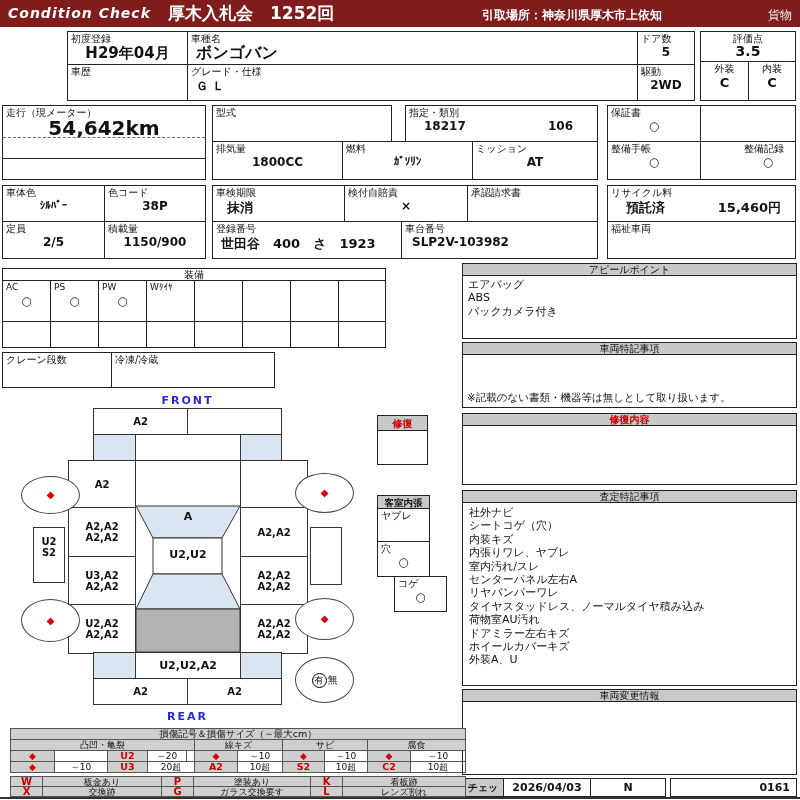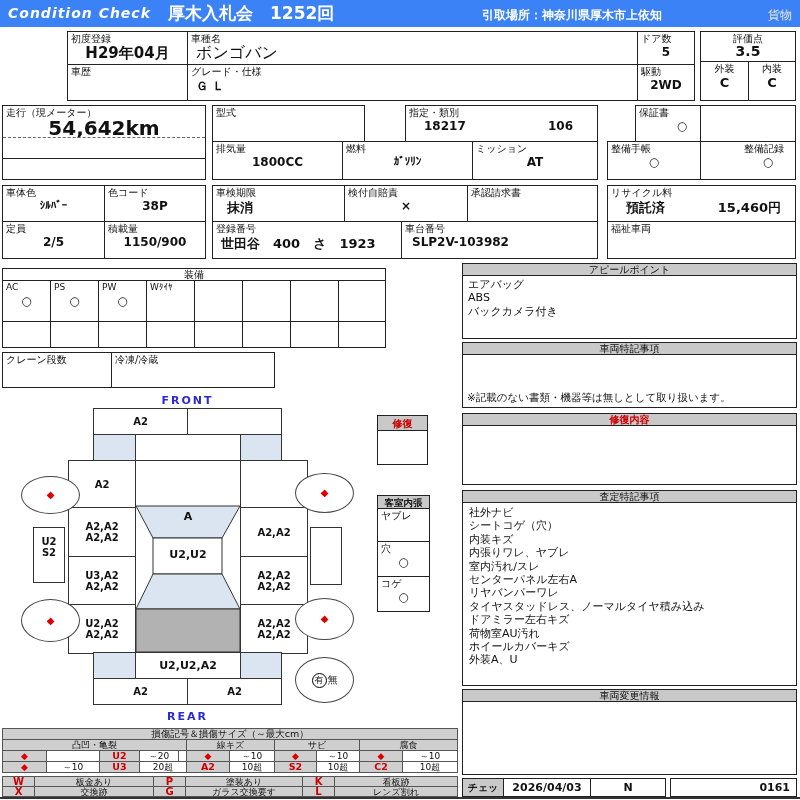--- a/index.html
+++ b/index.html
@@ -13,24 +13,24 @@
       text-align:center;font-size:10px;line-height:12px;overflow:hidden;}
   .red{color:#cc0000;}
   .blue{color:#2a2ad0;font-weight:bold;letter-spacing:2px;font-size:11px;text-align:center;}
   .panel{position:absolute;border:1px solid #333;box-sizing:border-box;background:#fff;
          display:flex;align-items:center;justify-content:center;text-align:center;
          font-size:10px;font-weight:bold;white-space:pre-line;line-height:11px;}
   .wheel{position:absolute;border:1px solid #444;border-radius:50%;box-sizing:border-box;
          display:flex;align-items:center;justify-content:center;background:#fff;}
   .dia{color:#dd0000;font-size:10px;line-height:10px;}
   .lg{position:absolute;border:1px solid #555;box-sizing:border-box;text-align:center;
-      font-size:9px;line-height:10px;overflow:hidden;display:flex;align-items:center;justify-content:center;}
+      font-size:9px;line-height:10px;overflow:hidden;display:flex;align-items:center;justify-content:center;margin-left:8px;}
   .lgray{background:#cfcfcf;}
   .lred{color:#cc0000;font-weight:bold;font-size:9.5px;}
-  .hbar{position:absolute;left:0;top:0;width:800px;height:27px;background:#3b82f6;}
+  .hbar{position:absolute;left:0;top:0;width:800px;height:27px;background:#7f1d1d;}
   .listline{font-size:11px;line-height:13.4px;white-space:nowrap;}
   .circ{display:inline-flex;border:1px solid #000;border-radius:50%;width:13px;height:13px;
         align-items:center;justify-content:center;font-size:9px;margin-right:1px;}
 </style>
 </head>
 <body>
 
 <div class="page">
 
   <div class="hbar">
@@ -42,21 +42,21 @@
 
   <div class="c" style="left:67px;top:31px;width:121px;height:34px;">
     <div class="lb">初度登録</div>
     <div class="v" style="font-size:15px;margin-top:-1px;">H29年04月</div>
   </div>
   <div class="c" style="left:67px;top:64px;width:121px;height:37px;">
     <div class="lb">車歴</div>
   </div>
   <div class="c" style="left:187px;top:31px;width:451px;height:34px;">
     <div class="lb">車種名</div>
-    <div style="font-size:16px;font-weight:normal;padding-left:8px;margin-top:-2px;">ボンゴバン</div>
+    <div style="font-size:16px;font-weight:bold;padding-left:8px;margin-top:-2px;">ボンゴバン</div>
   </div>
   <div class="c" style="left:187px;top:64px;width:451px;height:37px;">
     <div class="lb">グレード・仕様</div>
     <div style="font-size:12px;font-weight:bold;padding-left:8px;">Ｇ Ｌ</div>
   </div>
   <div class="c" style="left:637px;top:31px;width:58px;height:34px;">
     <div class="lb">ドア数</div>
     <div class="v" style="font-size:12px;">5</div>
   </div>
   <div class="c" style="left:637px;top:64px;width:58px;height:37px;">
@@ -75,31 +75,31 @@
     <div class="lb" style="text-align:center;">内装</div>
     <div class="v" style="font-size:13px;">C</div>
   </div>
 
   <div class="c" style="left:2px;top:105px;width:204px;height:75px;">
     <div class="lb">走行（現メーター）</div>
     <div class="v" style="font-size:20px;margin-top:-3px;">54,642km</div>
     <div class="abs" style="left:0;top:31px;width:100%;border-top:1px dashed #666;"></div>
     <div class="abs" style="left:0;top:52px;width:100%;border-top:1px solid #222;"></div>
   </div>
-  <div class="c" style="left:212px;top:105px;width:153px;height:37px;">
+  <div class="c" style="left:212px;top:105px;width:180px;height:37px;">
     <div class="lb">型式</div>
   </div>
   <div class="c" style="left:405px;top:105px;width:193px;height:37px;">
     <div class="lb">指定・類別</div>
     <div style="display:flex;justify-content:space-between;padding:0 24px 0 18px;font-size:12px;font-weight:bold;">
       <span>18217</span>
       <span>106</span>
     </div>
   </div>
-  <div class="c" style="left:607px;top:105px;width:94px;height:37px;margin-left:28px;">
+  <div class="c" style="left:607px;top:105px;width:94px;height:37px;">
     <div class="lb">保証書</div>
     <div class="v" style="font-size:12px;">○</div>
   </div>
   <div class="c" style="left:700px;top:105px;width:96px;height:37px;"></div>
   <div class="c" style="left:212px;top:141px;width:131px;height:39px;">
     <div class="lb">排気量</div>
     <div class="v" style="font-size:12px;">1800CC</div>
   </div>
   <div class="c" style="left:342px;top:141px;width:131px;height:39px;">
     <div class="lb">燃料</div>
@@ -270,21 +270,21 @@
   <div class="c" style="left:377px;top:430px;width:51px;height:35px;"></div>
 
   <div class="gh" style="left:377px;top:495px;width:53px;height:14px;font-size:9.5px;font-weight:bold;line-height:13px;">客室内張</div>
   <div class="c" style="left:377px;top:508px;width:53px;height:34px;">
     <div class="lb">ヤブレ</div>
   </div>
   <div class="c" style="left:377px;top:541px;width:53px;height:36px;">
     <div class="lb">穴</div>
     <div class="v" style="font-size:12px;">○</div>
   </div>
-  <div class="c" style="left:377px;top:576px;width:53px;height:36px;">
+  <div class="c" style="left:394px;top:576px;width:53px;height:36px;">
     <div class="lb">コゲ</div>
     <div class="v" style="font-size:12px;">○</div>
   </div>
 
   <div class="gh" style="left:462px;top:263px;width:335px;height:13px;">アピールポイント</div>
   <div class="c" style="left:462px;top:275px;width:335px;height:64px;padding:2px 5px;">
     <div class="listline">エアバッグ</div>
     <div class="listline">ABS</div>
     <div class="listline">バックカメラ付き</div>
   </div>
@@ -300,22 +300,22 @@
   <div class="gh" style="left:462px;top:490px;width:335px;height:13px;">査定特記事項</div>
   <div class="c" style="left:462px;top:502px;width:335px;height:184px;padding:3px 6px;">
     <div class="listline">社外ナビ</div>
     <div class="listline">シートコゲ（穴）</div>
     <div class="listline">内装キズ</div>
     <div class="listline">内張りワレ、ヤブレ</div>
     <div class="listline">室内汚れ/スレ</div>
     <div class="listline">センターパネル左右A</div>
     <div class="listline">リヤバンパーワレ</div>
     <div class="listline">タイヤスタッドレス、ノーマルタイヤ積み込み</div>
+    <div class="listline">荷物室AU汚れ</div>
     <div class="listline">ドアミラー左右キズ</div>
-    <div class="listline">荷物室AU汚れ</div>
     <div class="listline">ホイールカバーキズ</div>
     <div class="listline">外装A、U</div>
   </div>
 
   <div class="gh" style="left:462px;top:689px;width:335px;height:13px;">車両変更情報</div>
   <div class="c" style="left:462px;top:701px;width:335px;height:74px;"></div>
 
   <div class="gh" style="left:462px;top:778px;width:42px;height:19px;font-weight:bold;line-height:18px;">チェック</div>
   <div class="c" style="left:503px;top:778px;width:88px;height:19px;text-align:center;font-size:11px;font-weight:bold;line-height:17px;">2026/04/03</div>
   <div class="c" style="left:590px;top:778px;width:76px;height:19px;text-align:center;font-size:11px;font-weight:bold;line-height:17px;">N</div>

